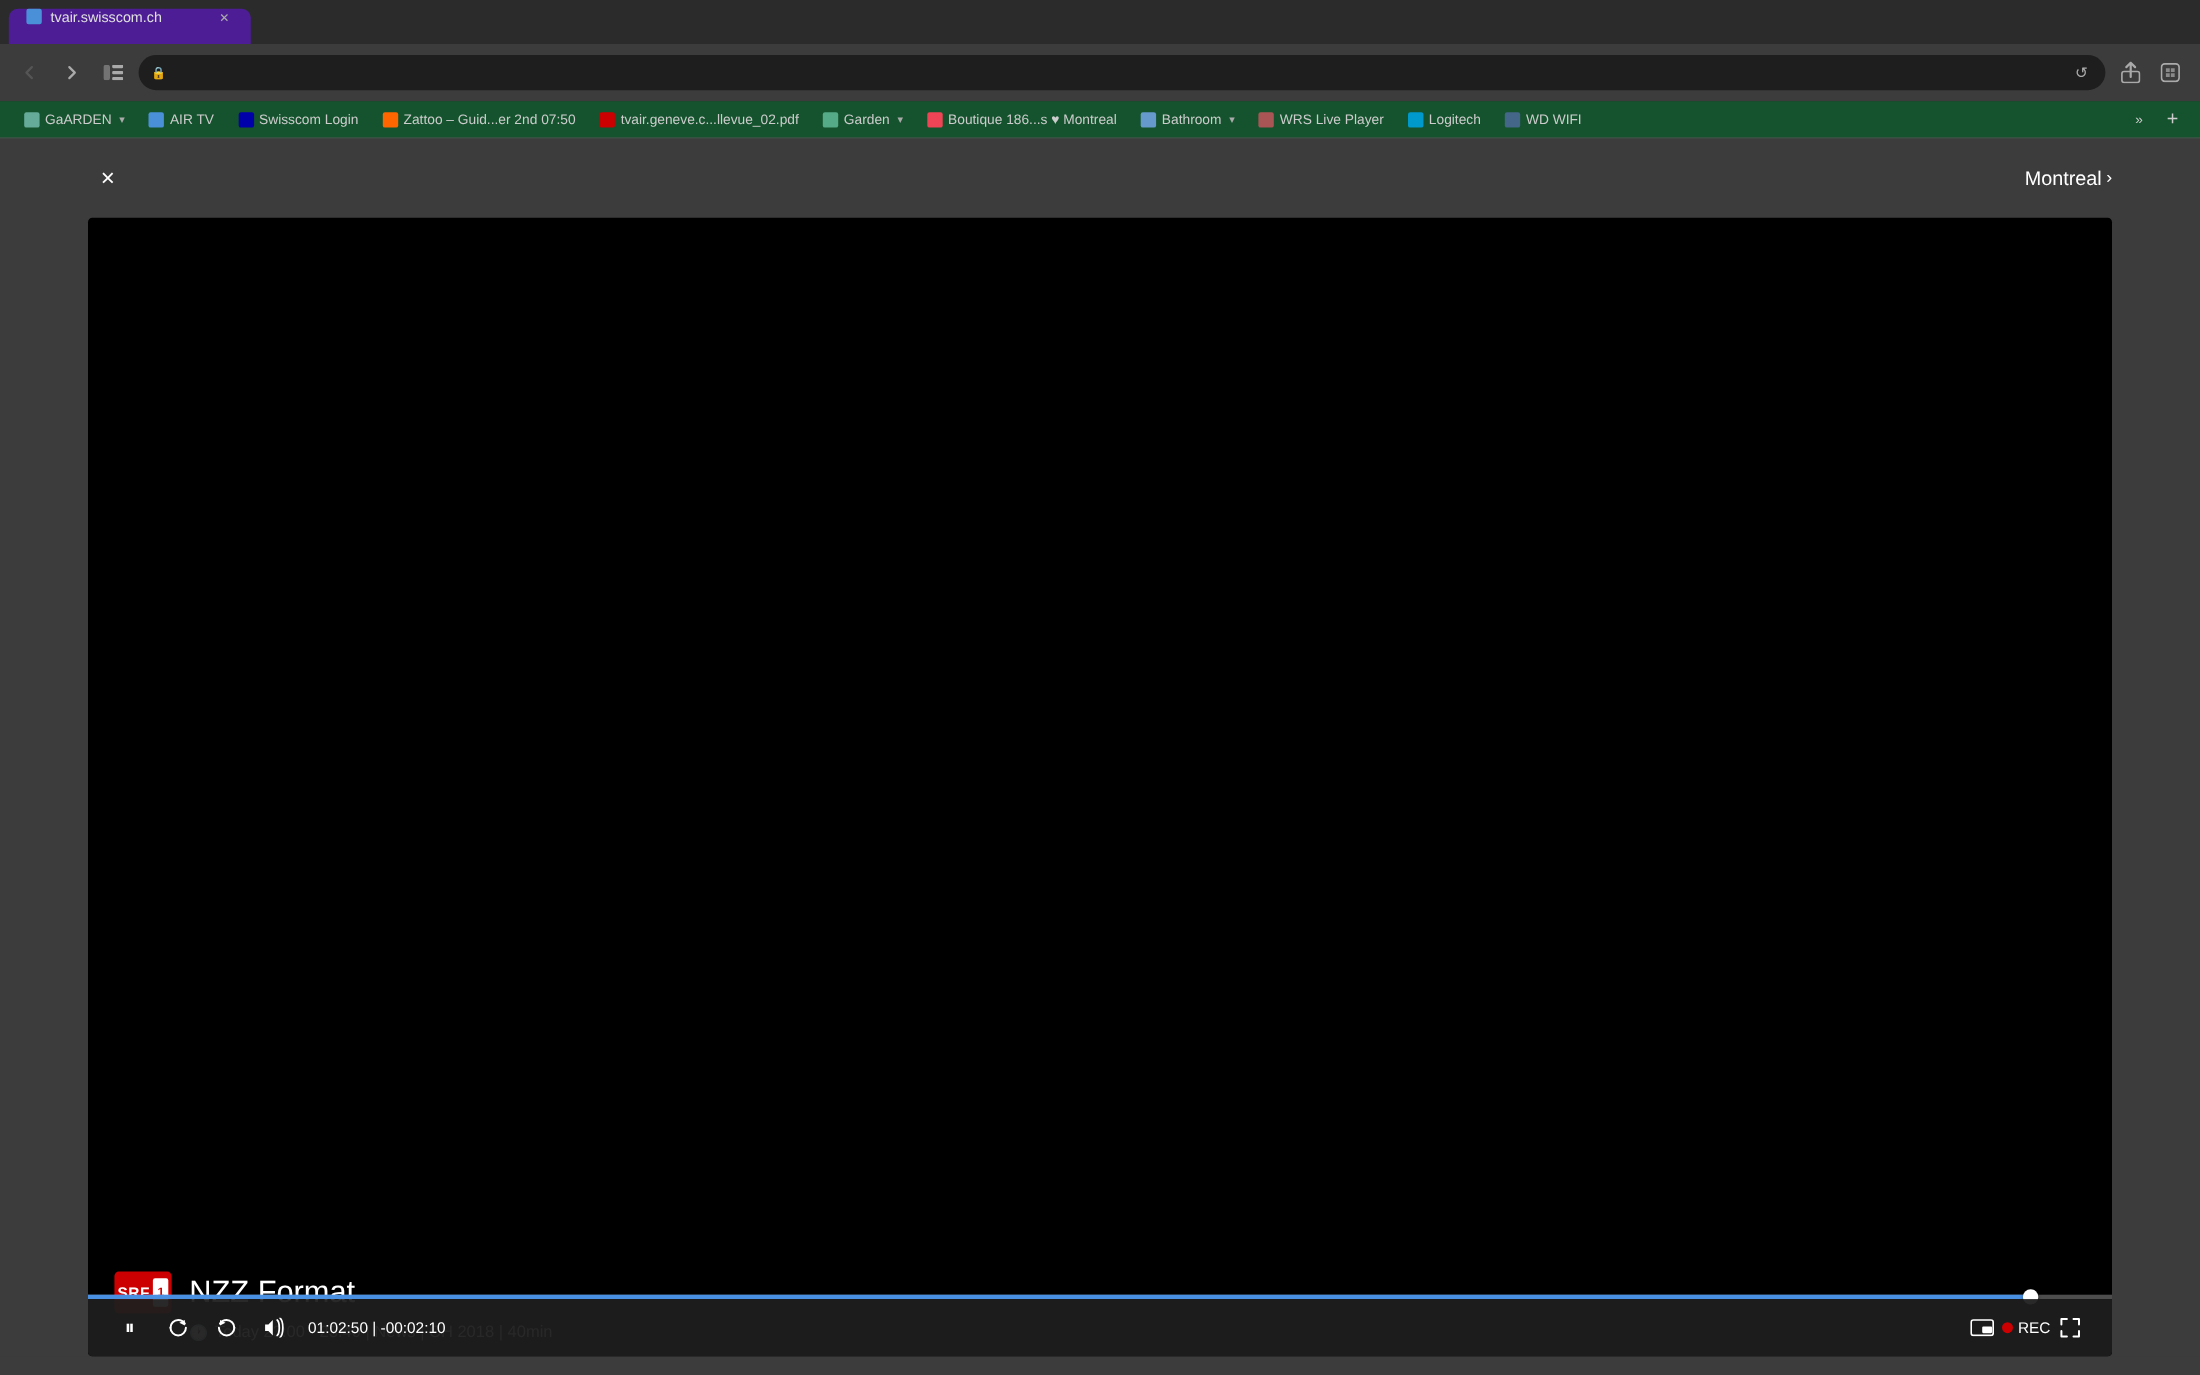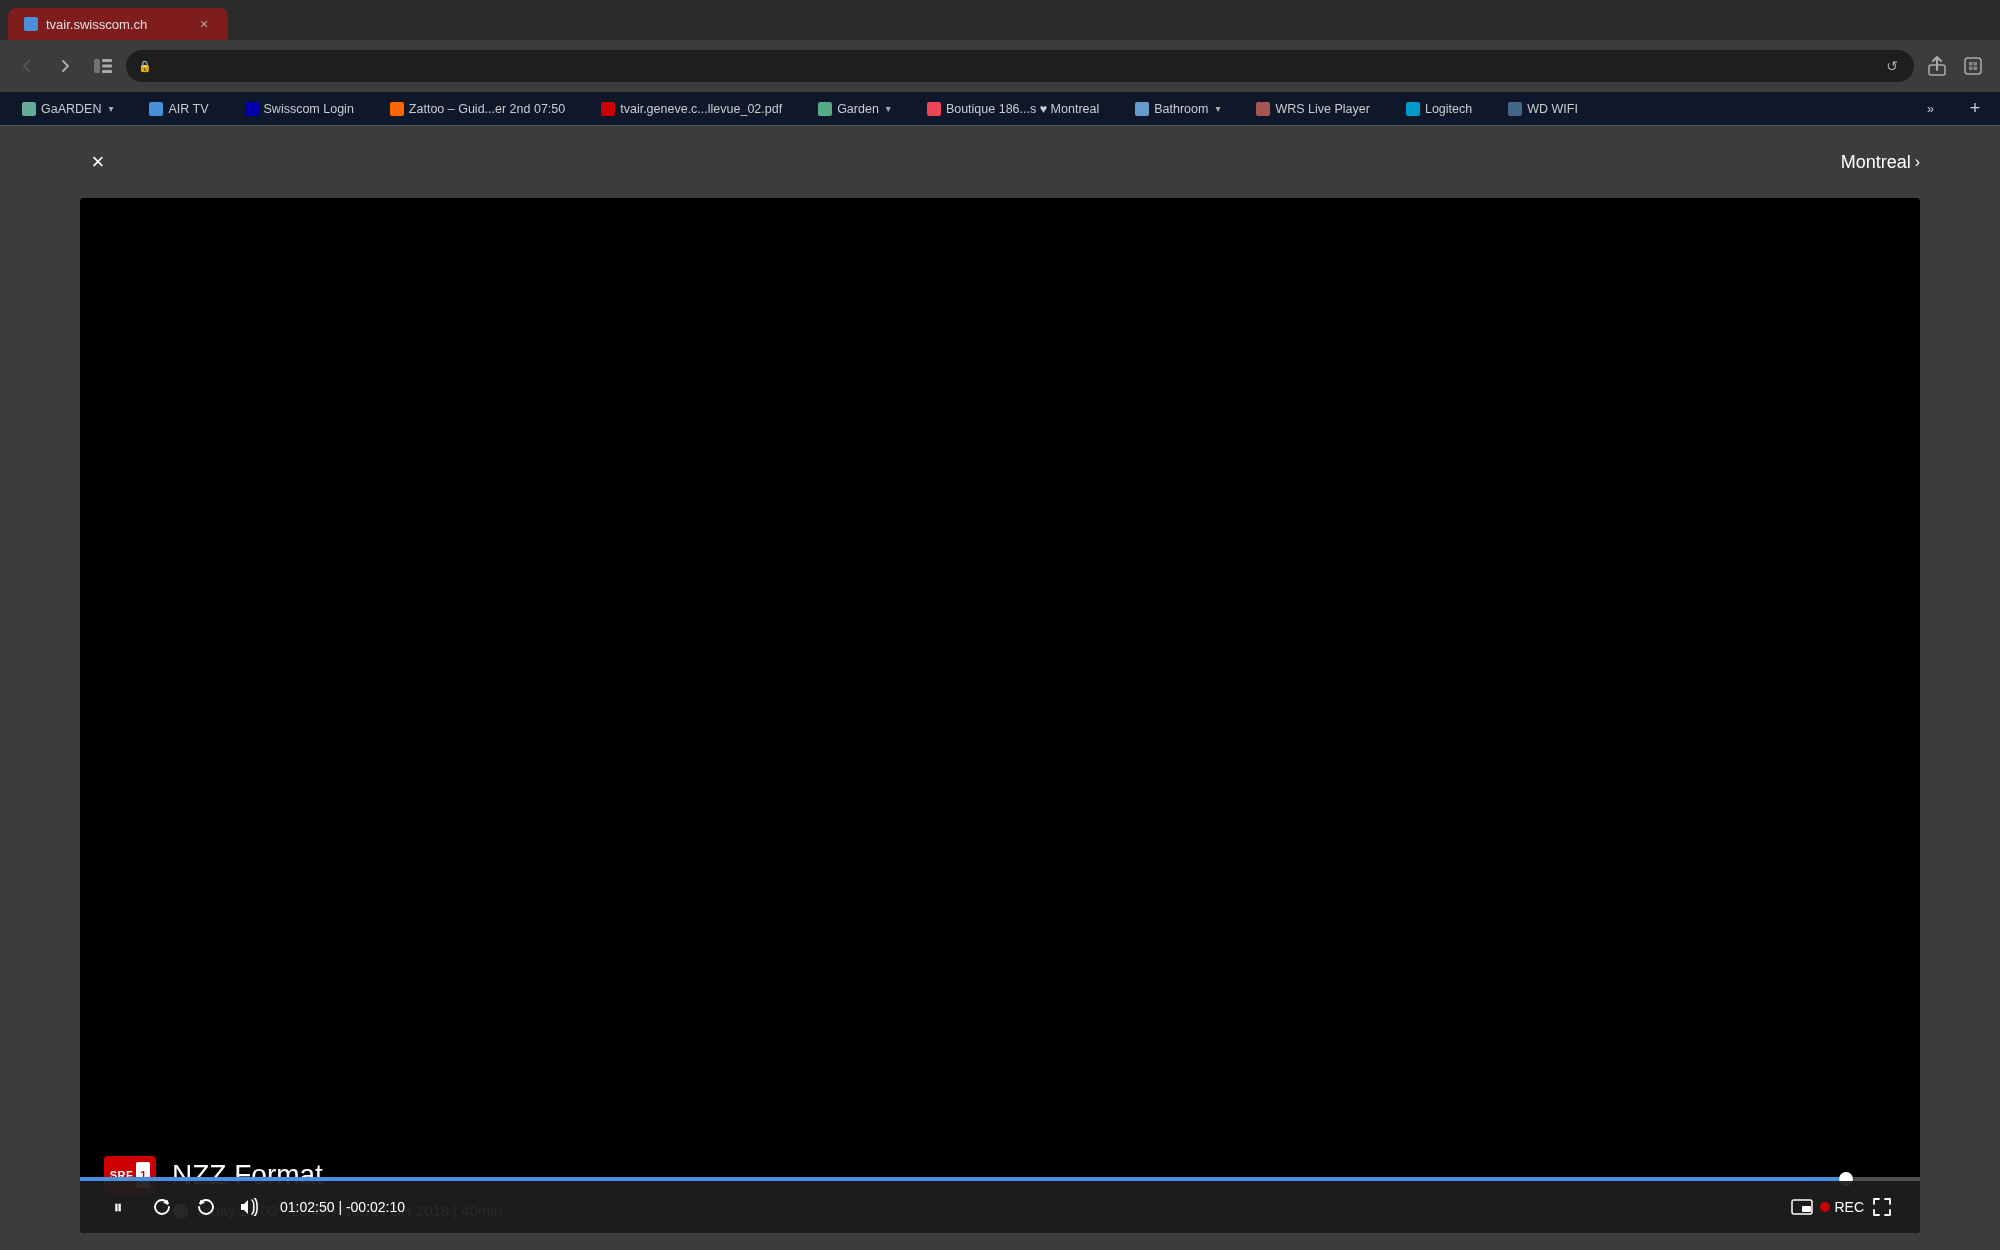--- a/index.html
+++ b/index.html
@@ -19,26 +19,25 @@
 
     
     .tab-bar {
       height: 40px;
       background: #2b2b2b;
       display: flex;
       align-items: flex-end;
       padding: 0 8px;
     }
     .tab-active {
-      background: #7f1d1d;
+      background: #4c1d95;
       height: 32px;
       border-radius: 8px 8px 0 0;
       padding: 0 16px;
       display: flex;
-      align-items: center;
       font-size: 13px;
       color: #e0e0e0;
       min-width: 220px;
     }
     .tab-favicon {
       width: 14px;
       height: 14px;
       margin-right: 8px;
       background: #4a90d9;
       border-radius: 2px;
@@ -134,25 +133,25 @@
       justify-content: center;
       border-radius: 4px;
       color: #aaa;
       font-size: 16px;
       cursor: pointer;
     }
 
     
     .bookmarks-bar {
       height: 34px;
-      background: #0f172a;
+      background: #14532d;
       display: flex;
       align-items: center;
       padding: 0 12px;
-      gap: 16px;
+      gap: 2px;
       border-bottom: 1px solid #555;
     }
     .bookmark-item {
       height: 26px;
       padding: 0 10px;
       display: flex;
       align-items: center;
       gap: 5px;
       border-radius: 4px;
       color: #ccc;
@@ -266,21 +265,21 @@
       background: #cc0000;
       border-radius: 4px;
       display: flex;
       align-items: center;
       justify-content: center;
       gap: 3px;
       flex-shrink: 0;
     }
     .srf-text {
       color: #fff;
-      font-size: 11px;
+      font-size: 14px;
       font-weight: 700;
       letter-spacing: 0.5px;
     }
     .srf-bar {
       width: 14px;
       height: 26px;
       background: #fff;
       border-radius: 2px;
       display: flex;
       align-items: center;

